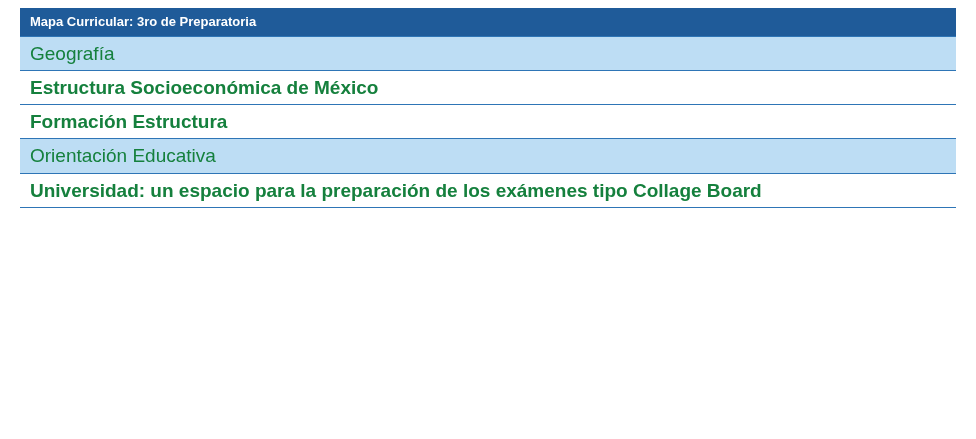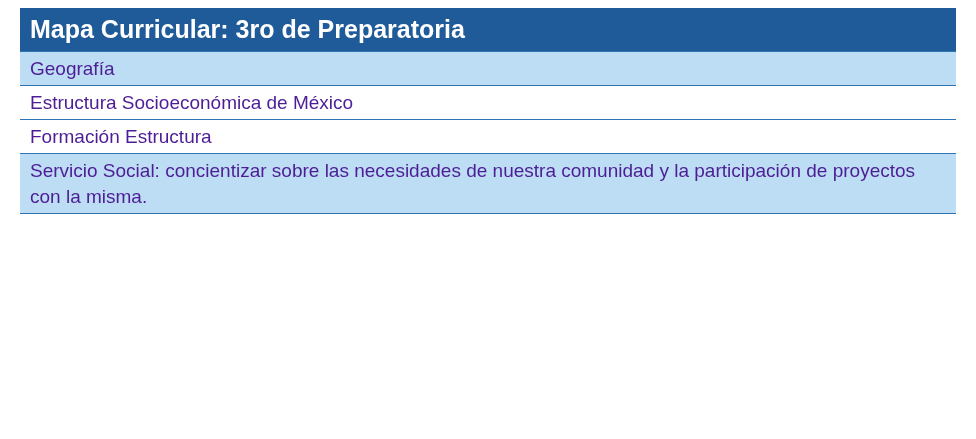--- a/index.html
+++ b/index.html
@@ -19,39 +19,40 @@
   }
   table.curriculum {
     border-collapse: collapse;
     width: 100%;
     table-layout: fixed;
   }
   table.curriculum tr.header-row td {
     background: #1F5B99;
     color: #ffffff;
     font-weight: bold;
-    font-size: 25px;
+    font-size: 13px;
     padding: 6px 0 6px 10px;
     border: none;
     line-height: 1.25;
   }
   table.curriculum td.cell {
     font-size: 19px;
-    color: #4c1d95;
+    color: #15803d;
     padding: 4px 10px 4px 10px;
     line-height: 1.32;
     border-top: 1px solid #2E75B6;
     border-bottom: 1px solid #2E75B6;
     vertical-align: middle;
   }
   table.curriculum tr.shaded td.cell {
     background: #BDDDF4;
   }
   table.curriculum tr.plain td.cell {
     background: #ffffff;
+    font-weight: bold;
   }
 </style>
 </head>
 <body>
 
 <div class="table-wrap">
   <table class="curriculum">
     <tbody>
       <tr class="header-row">
         <td>Mapa Curricular: 3ro de Preparatoria</td>
@@ -59,17 +60,20 @@
       <tr class="shaded">
         <td class="cell">Geografía</td>
       </tr>
       <tr class="plain">
         <td class="cell">Estructura Socioeconómica de México</td>
       </tr>
       <tr class="plain">
         <td class="cell">Formación Estructura</td>
       </tr>
       <tr class="shaded">
-        <td class="cell">Servicio Social: concientizar sobre las necesidades de nuestra comunidad y la participación de proyectos con la misma.</td>
+        <td class="cell">Orientación Educativa</td>
+      </tr>
+      <tr class="plain">
+        <td class="cell">Universidad: un espacio para la preparación de los exámenes tipo Collage Board</td>
       </tr>
     </tbody>
   </table>
 </div>
 
 </body></html>

